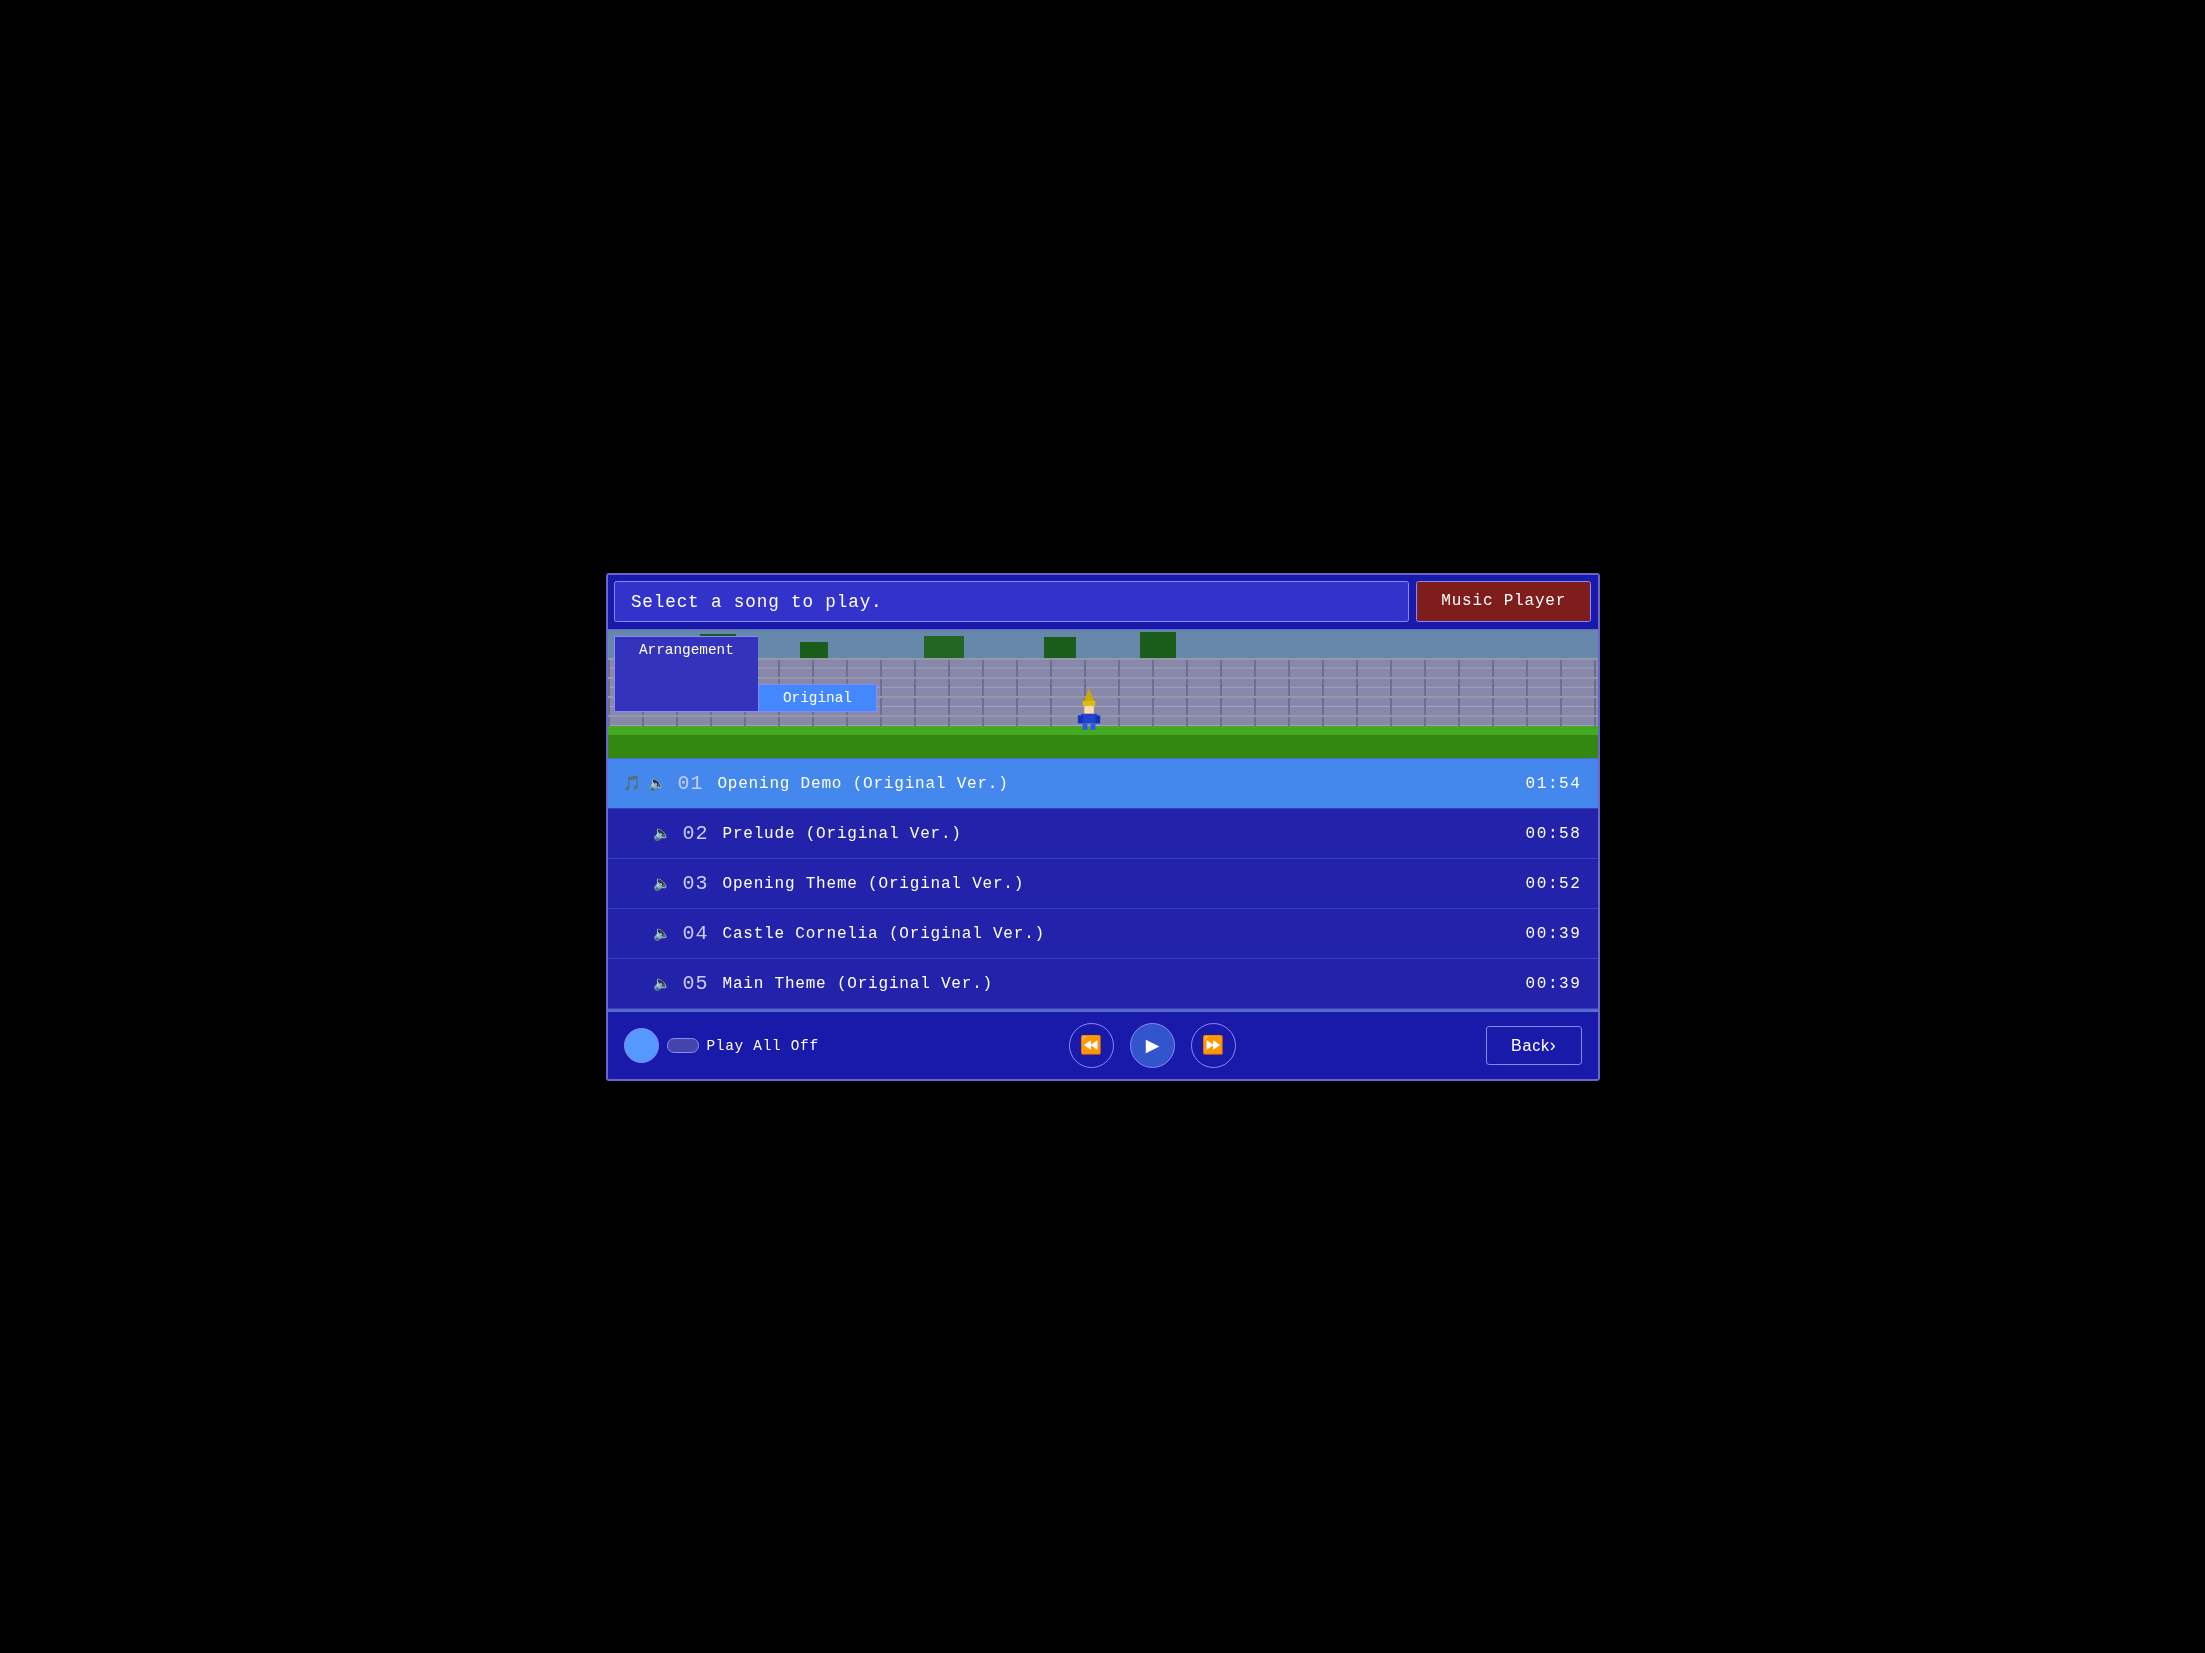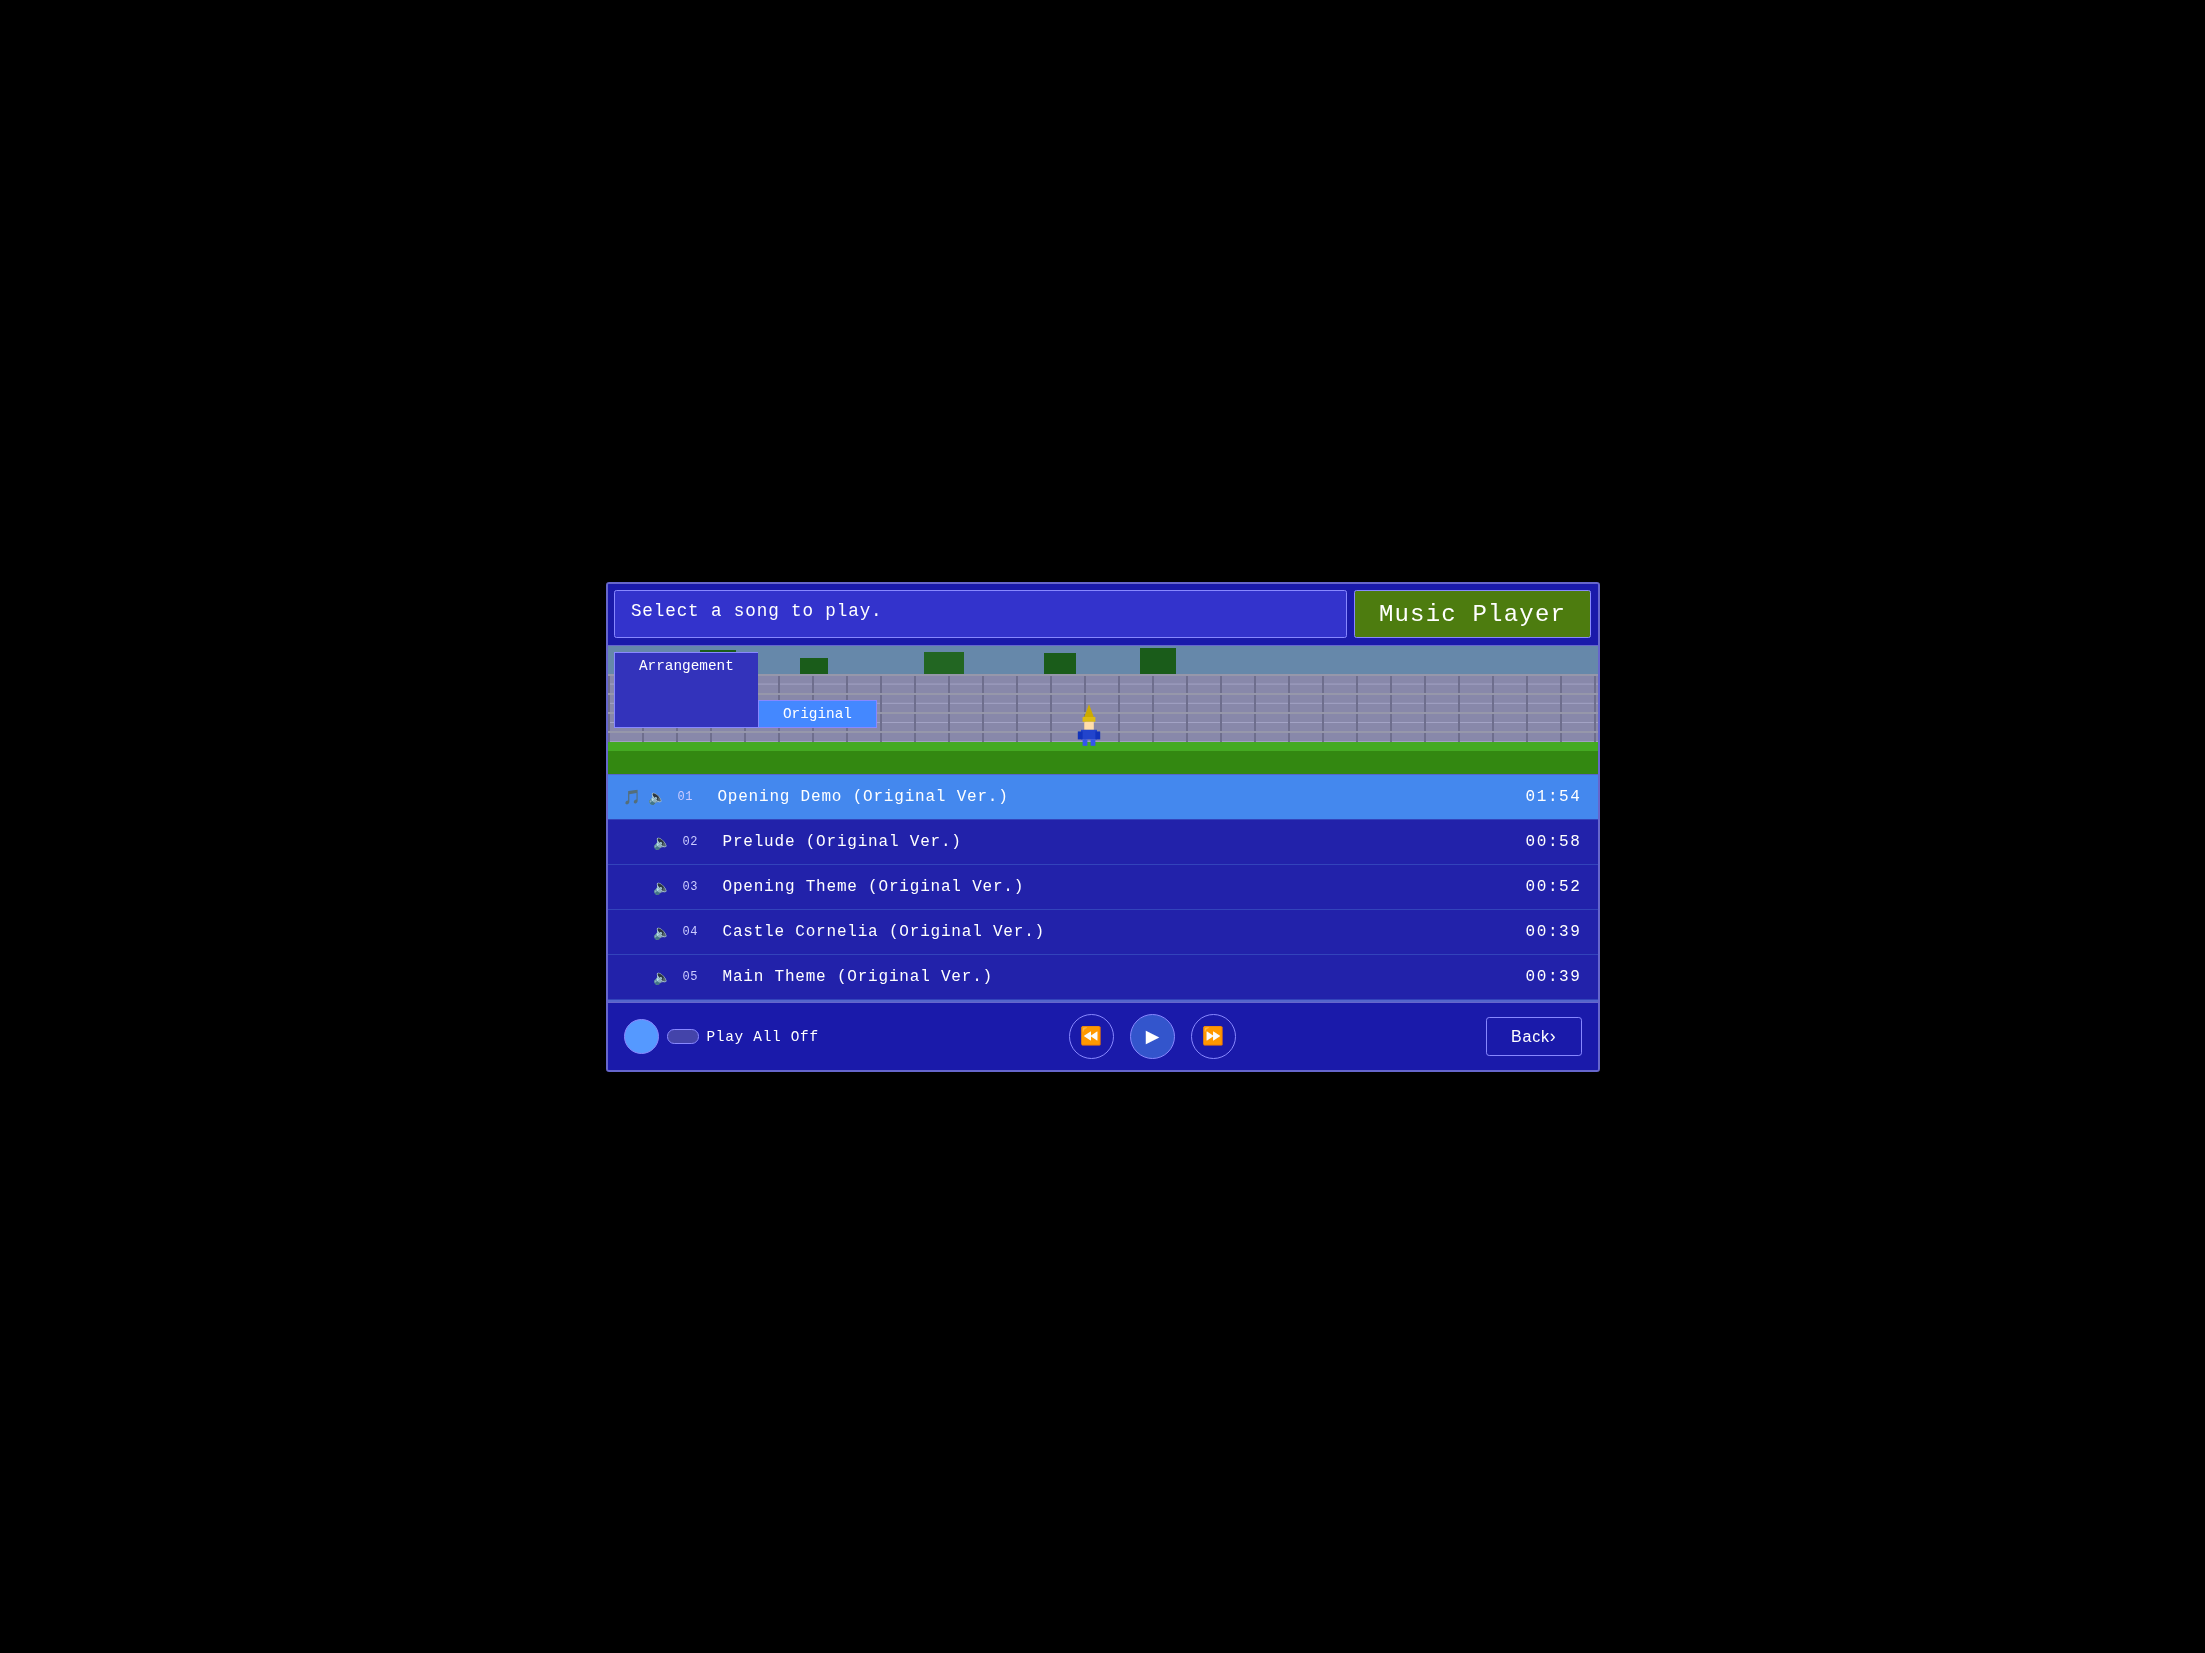--- a/index.html
+++ b/index.html
@@ -36,26 +36,26 @@
       background: #3333cc;
       border: 1.6px solid #8888ff;
       border-radius: 2.4px;
       padding: 9.6px 16px;
       color: #fff;
       font-size: 17.6px;
       letter-spacing: 0.05em;
     }
 
     .header-title {
-      background: #4d7c0f;
+      background: #7f1d1d;
       border: 1.6px solid #8888ff;
       border-radius: 2.4px;
       padding: 9.6px 24px;
       color: #fff;
-      font-size: 24px;
+      font-size: 16px;
       letter-spacing: 0.05em;
       white-space: nowrap;
     }
 
     
     .scene-area {
       position: relative;
       height: 128px;
       overflow: hidden;
       background: #4a8a3a;
@@ -129,21 +129,21 @@
       color: #aaaaff;
     }
 
     .play-indicator {
       margin-right: 4.8px;
     }
 
     .song-number {
       width: 40px;
       color: #ccccff;
-      font-size: 12px;
+      font-size: 20px;
       letter-spacing: 0.05em;
     }
 
     .song-title {
       flex: 1;
       color: #fff;
     }
 
     .song-duration {
       color: #fff;

